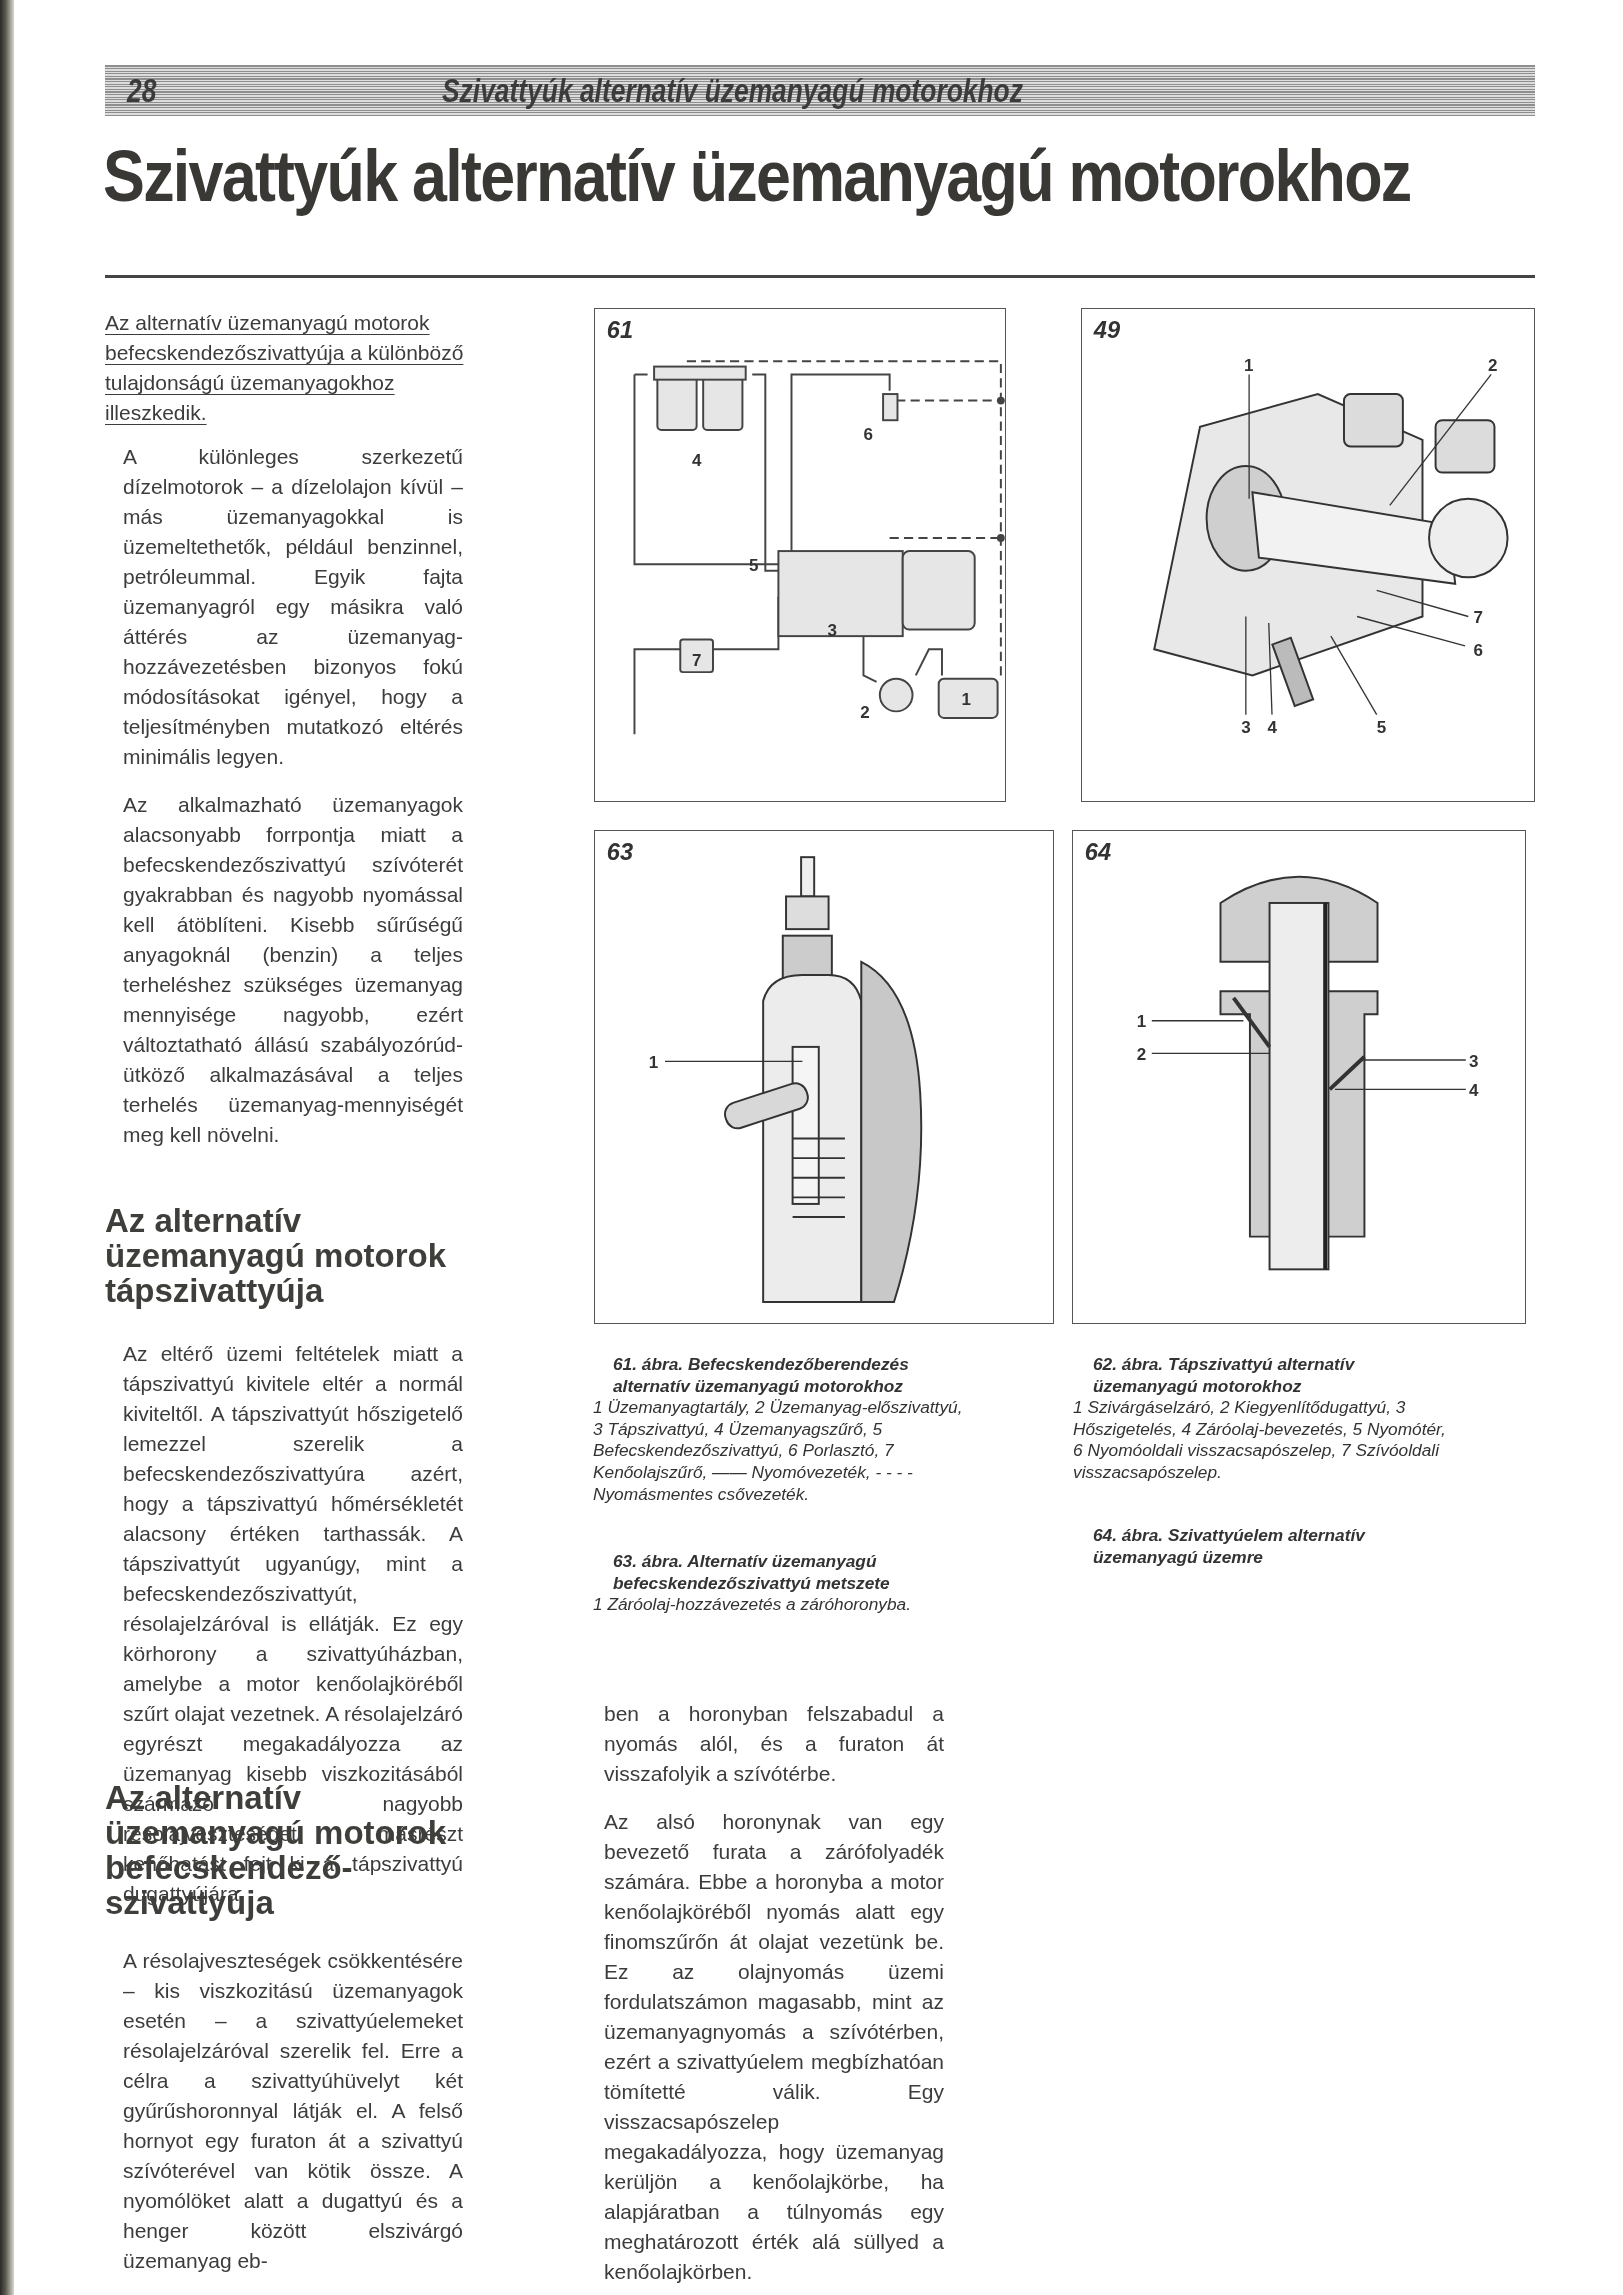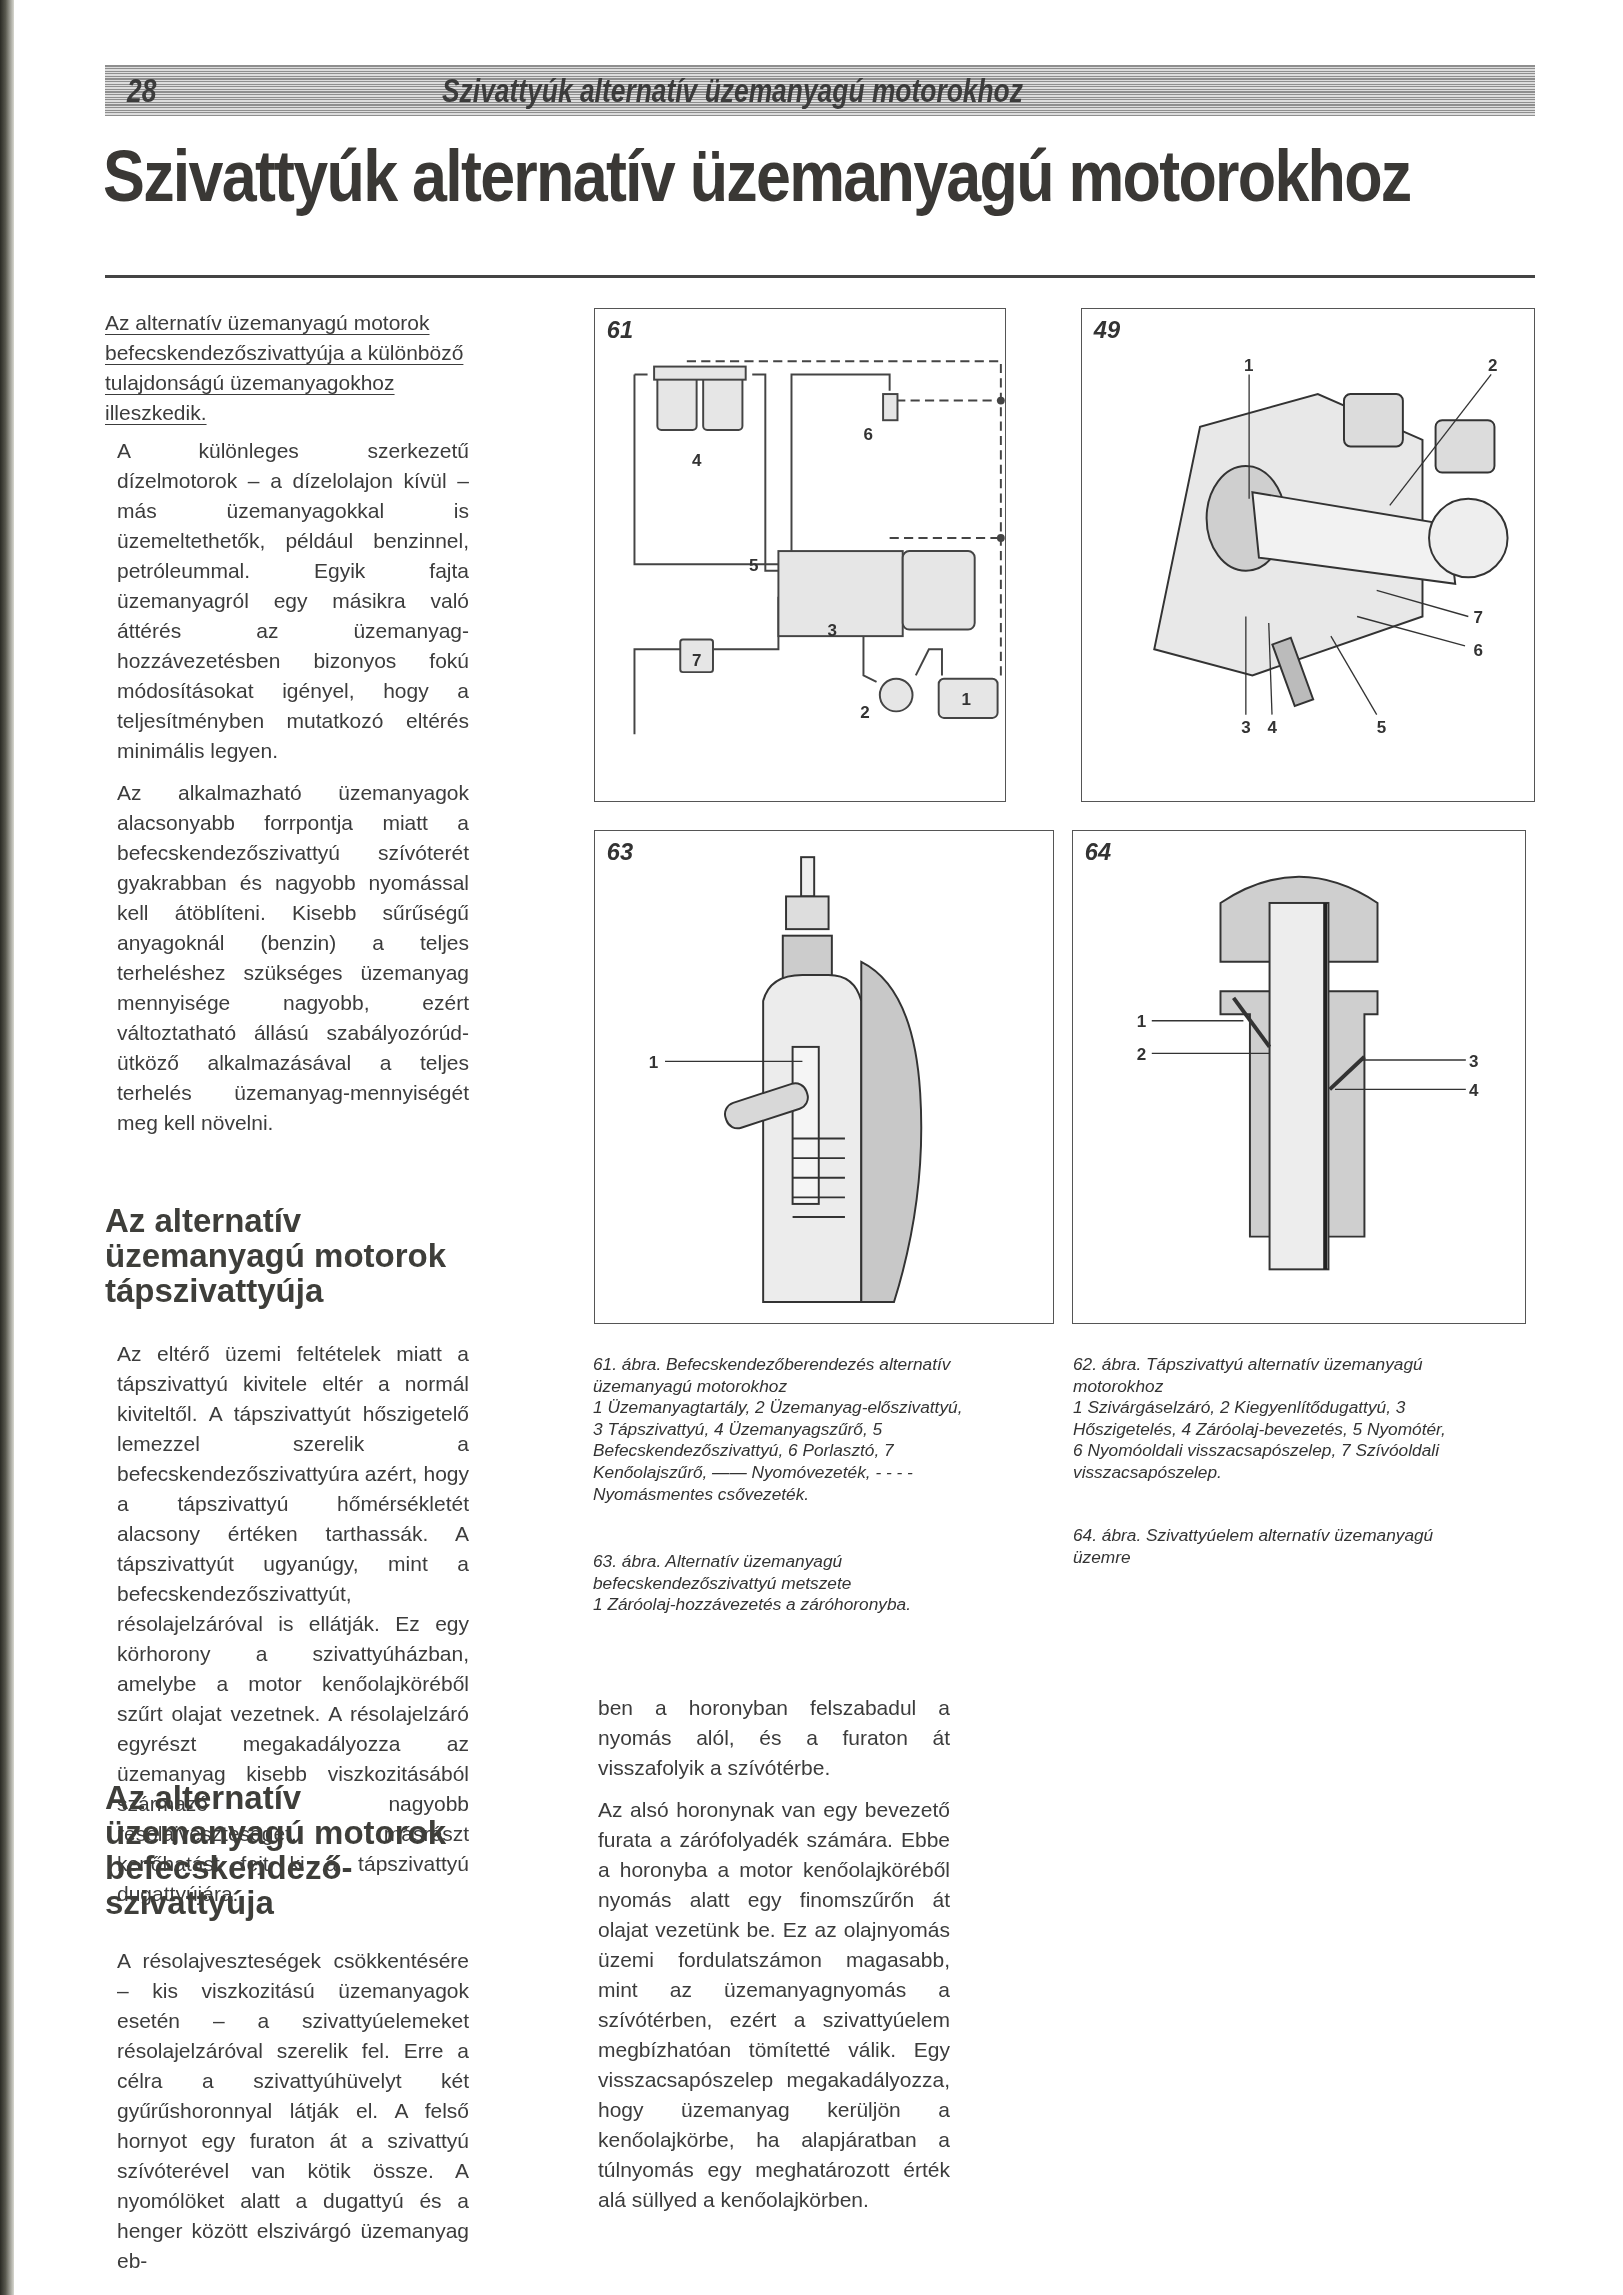--- a/index.html
+++ b/index.html
@@ -7,31 +7,31 @@
   .binding{position:absolute;left:0;top:0;width:14.4px;height:2295px;background:linear-gradient(90deg,#2a2a24 0,#5a5a50 40%,#d8d8d0 100%);}
   .running-head{position:absolute;left:105px;top:65px;width:1430px;height:51px;
     background:repeating-linear-gradient(0deg,#8e8e8e 0 1.3px,#dcdcdc 1.3px 2.6px);
     display:flex;align-items:center;}
   .rh-num{font-family:"Liberation Sans",sans-serif;font-weight:bold;font-style:italic;font-size:33px;color:#3b3b3b;margin-left:22px;width:79px;transform:scaleX(.8);transform-origin:left;}
   .rh-title{font-weight:bold;font-style:italic;font-size:33px;color:#3b3b3b;margin-left:236px;transform:scaleX(.8);transform-origin:left;white-space:nowrap;}
   .page-title{position:absolute;left:103px;top:134px;font-size:73px;font-weight:bold;color:#3a3835;letter-spacing:-2px;white-space:nowrap;transform:scaleX(.86);transform-origin:left;}
   .title-rule{position:absolute;left:105px;top:275px;width:1430px;height:2.6px;background:#444;}
 
   .col{position:absolute;font-size:21px;line-height:30px;text-align:justify;color:#3c3c3c;}
-  .col p{margin:12px;}
+  .col p{margin:18px;}
   .lead{position:absolute;left:105px;top:308px;width:376px;font-size:21px;line-height:30px;color:#3c3c3c;}
   .lead span{text-decoration:underline;text-decoration-thickness:1.3px;text-underline-offset:3.9px;}
   .h2{font-weight:bold;font-size:33px;line-height:35px;color:#3e3e3a;margin:0;text-align:left;}
 
   .fig{position:absolute;border:1.3px solid #555;background:#fff;}
   .fig-num{position:absolute;left:11.8px;top:7.9px;font-size:23.6px;font-style:italic;font-weight:bold;color:#333;}
   .fig svg{position:absolute;left:0;top:0;width:100%;height:100%;}
 
   .caption{position:absolute;font-style:italic;font-size:17.3px;line-height:21.6px;color:#333;width:376px;}
-  .caption .cap-title{font-weight:normal;}
+  .caption .cap-title{font-weight:bold;margin-left:20px;}
 </style>
 </head>
 <body>
 
 <div class="binding"></div>
 
 <div class="running-head">
   <span class="rh-num">28</span>
   <span class="rh-title">Szivattyúk alternatív üzemanyagú motorokhoz</span>
 </div>

